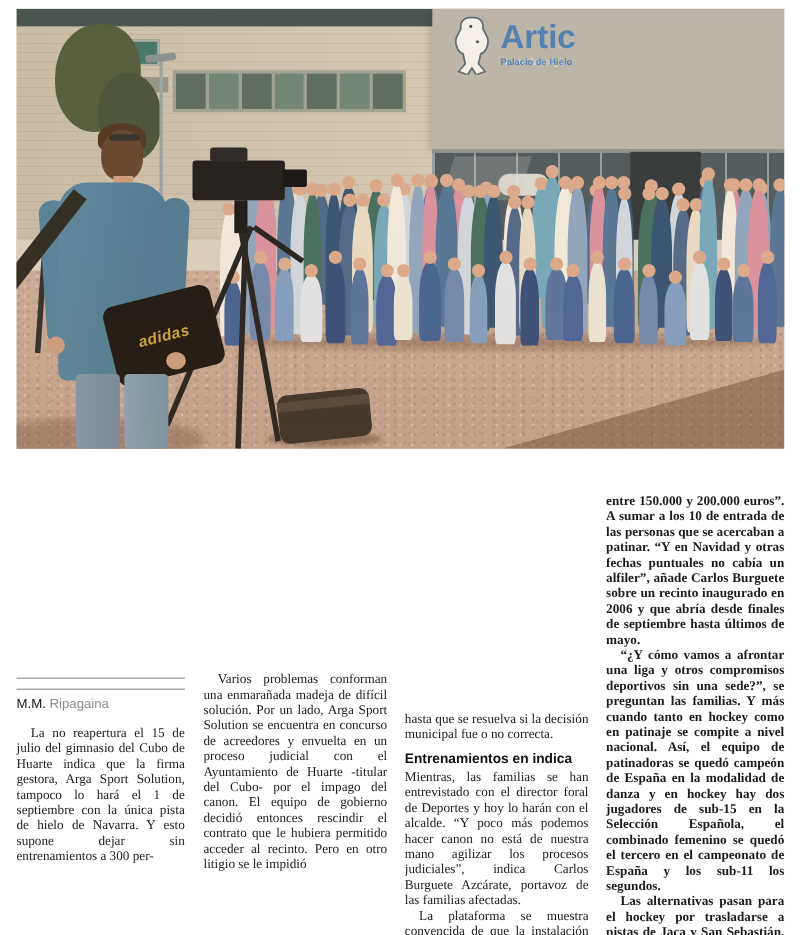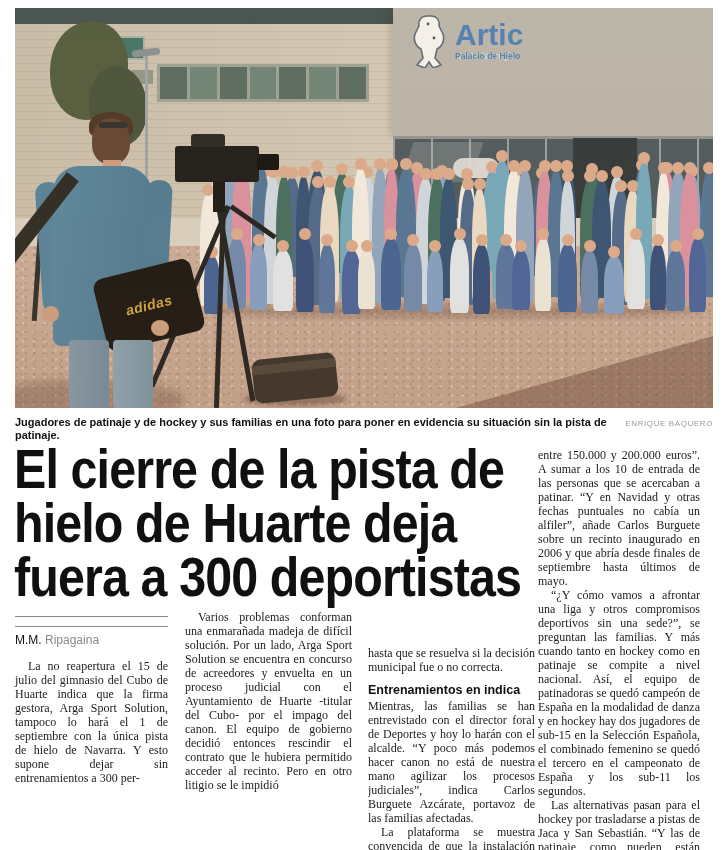--- a/index.html
+++ b/index.html
@@ -112,21 +112,21 @@
 
   
   .serif{font-family:"Liberation Serif",serif;font-size:12px;line-height:14px;text-align:justify;color:#1b1b1b;
     hyphens:auto;-webkit-hyphens:auto;}
   .serif p{margin:0;}
   .serif p.indent{text-indent:13px;}
   .rail .serif{margin-top:12px;}
   .col{position:absolute;overflow:hidden;}
   .col2{left:185px;top:610px;width:167px;height:240px;}
   .col3{left:368px;top:646px;width:167px;height:240px;}
-  .col4{left:538px;top:448px;width:162px;height:402px;}
+  .col4{left:551px;top:448px;width:162px;height:402px;font-weight:bold;}
   .col-subhead{font-family:"Liberation Sans",sans-serif;font-size:12.5px;font-weight:bold;color:#111;
     margin:9px 0 2px 0;text-align:left;}
 </style>
 </head>
 <body>
 
 <div class="page">
 
   <div class="photo">
     <div class="bld-left"></div>
@@ -280,30 +280,21 @@
       <div class="cm-jean-r"></div>
       <div class="cm-hand-l"></div>
       <div class="cm-hand-r"></div>
     </div>
 
     <div class="shadow-br"></div>
     <div class="shadow-bl"></div>
     <div class="warm"></div>
   </div>
 
-  <div class="caption-row">
-    <div class="caption">Jugadores de patinaje y de hockey y sus familias en una foto para poner en evidencia su situación sin la pista de patinaje.</div>
-    <div class="credit">ENRIQUE BAQUERO</div>
-  </div>
-
-  <div class="headline">
-    <div class="hl-line">El cierre de la pista de</div>
-    <div class="hl-line">hielo de Huarte deja</div>
-    <div class="hl-line">fuera a 300 deportistas</div>
-  </div>
+
 
   <div class="rail">
     <div class="rule"></div>
     <div class="rule rule2"></div>
     <div class="byline">
       <span class="author">M.M.</span>
       <span class="place">Ripagaina</span>
     </div>
     <div class="serif">
       <p class="indent">La no reapertura el 15 de julio del gimnasio del Cubo de Huarte indica que la firma gestora, Arga Sport Solution, tampoco lo hará el 1 de septiembre con la única pista de hielo de Navarra. Y esto supone dejar sin entrenamientos a 300 per-</p>

